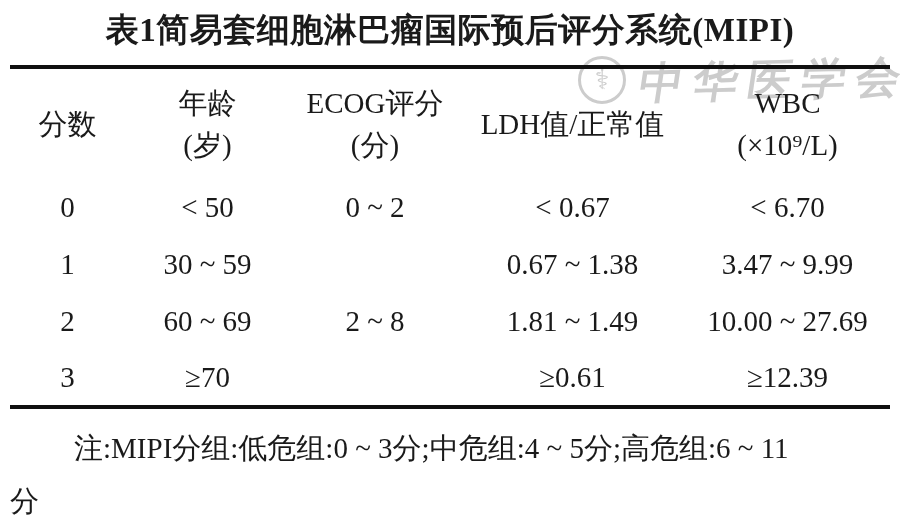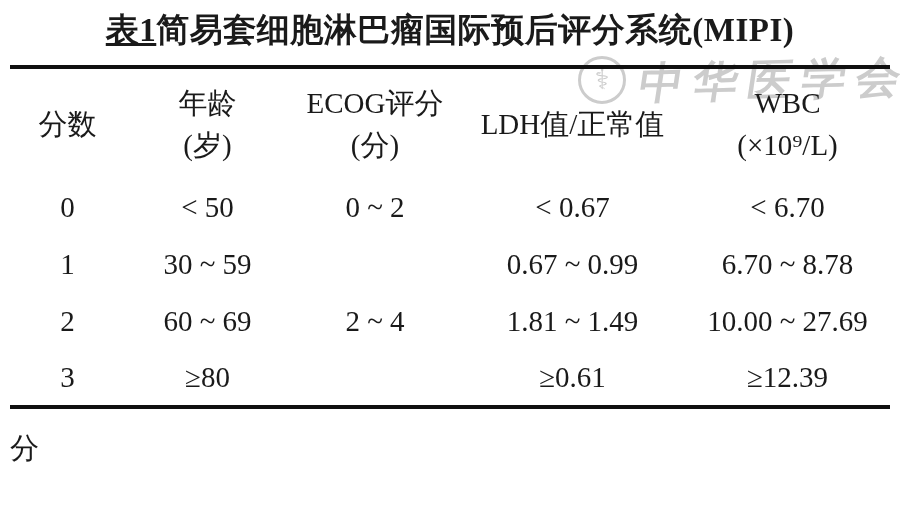--- a/index.html
+++ b/index.html
@@ -11,21 +11,21 @@
     width:900px;height:526px;overflow:hidden;position:relative;
     background:var(--bg);color:var(--ink);
     font-family:"Liberation Serif","DejaVu Serif",serif;
   }
   .content{position:relative;z-index:1;}
   
   .title{
     text-align:center;font-weight:bold;font-size:33px;line-height:44px;
     padding-top:8px;letter-spacing:0.5px;white-space:nowrap;
   }
-  .title .prefix{text-decoration:underline;}
+  .title .prefix{}
   
   table.mipi{
     width:880px;margin:13px 10px 0;border-collapse:collapse;
     border-top:4px solid var(--rule);border-bottom:4px solid var(--rule);
     table-layout:fixed;
   }
   thead th{
     font-weight:normal;font-size:29px;height:112px;padding:0;vertical-align:middle;
   }
   .hwrap{display:flex;flex-direction:column;align-items:center;justify-content:center;gap:9px;}
@@ -116,37 +116,38 @@
         <td>0</td>
         <td>&lt; 50</td>
         <td>0 ~ 2</td>
         <td>&lt; 0.67</td>
         <td>&lt; 6.70</td>
       </tr>
       <tr>
         <td>1</td>
         <td>30 ~ 59</td>
         <td></td>
-        <td>0.67 ~ 0.99</td>
-        <td>6.70 ~ 8.78</td>
+        <td>0.67 ~ 1.38</td>
+        <td>3.47 ~ 9.99</td>
       </tr>
       <tr>
         <td>2</td>
         <td>60 ~ 69</td>
-        <td>2 ~ 4</td>
+        <td>2 ~ 8</td>
         <td>1.81 ~ 1.49</td>
         <td>10.00 ~ 27.69</td>
       </tr>
       <tr>
         <td>3</td>
-        <td>≥80</td>
+        <td>≥70</td>
         <td></td>
         <td>≥0.61</td>
         <td>≥12.39</td>
       </tr>
     </tbody>
   </table>
 
   <div class="note">
+    <div class="l1">注:MIPI分组:低危组:0 ~ 3分;中危组:4 ~ 5分;高危组:6 ~ 11</div>
     <div class="l2">分</div>
   </div>
 
 </div>
 
 </body></html>

